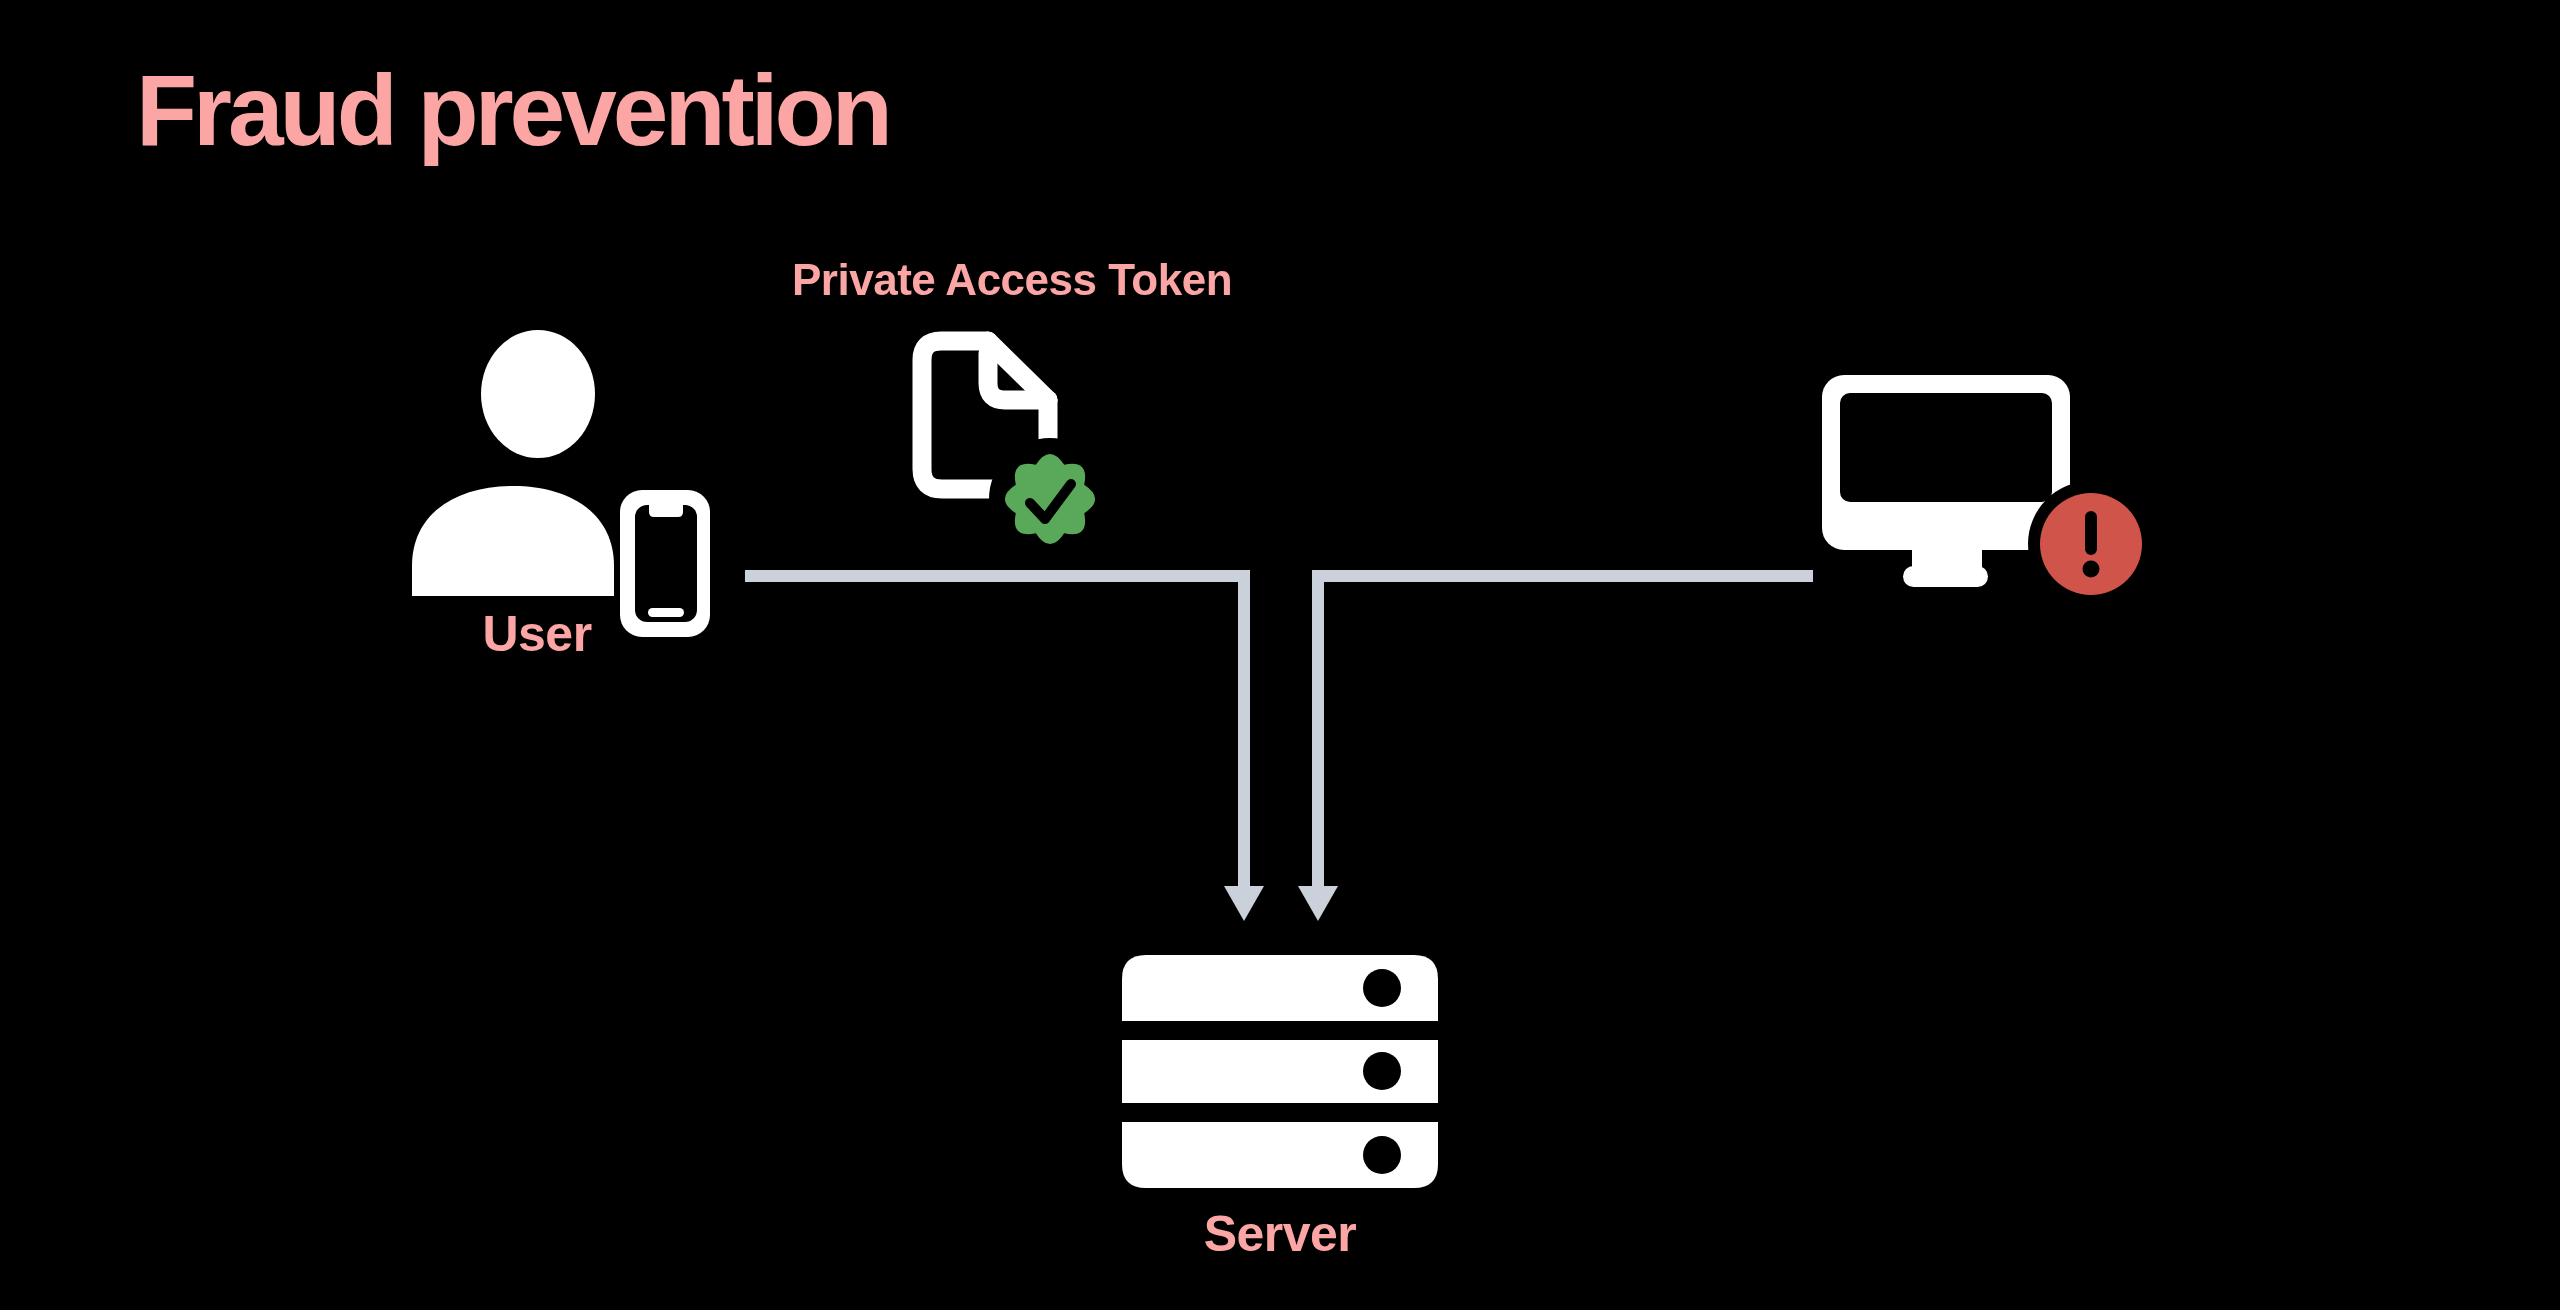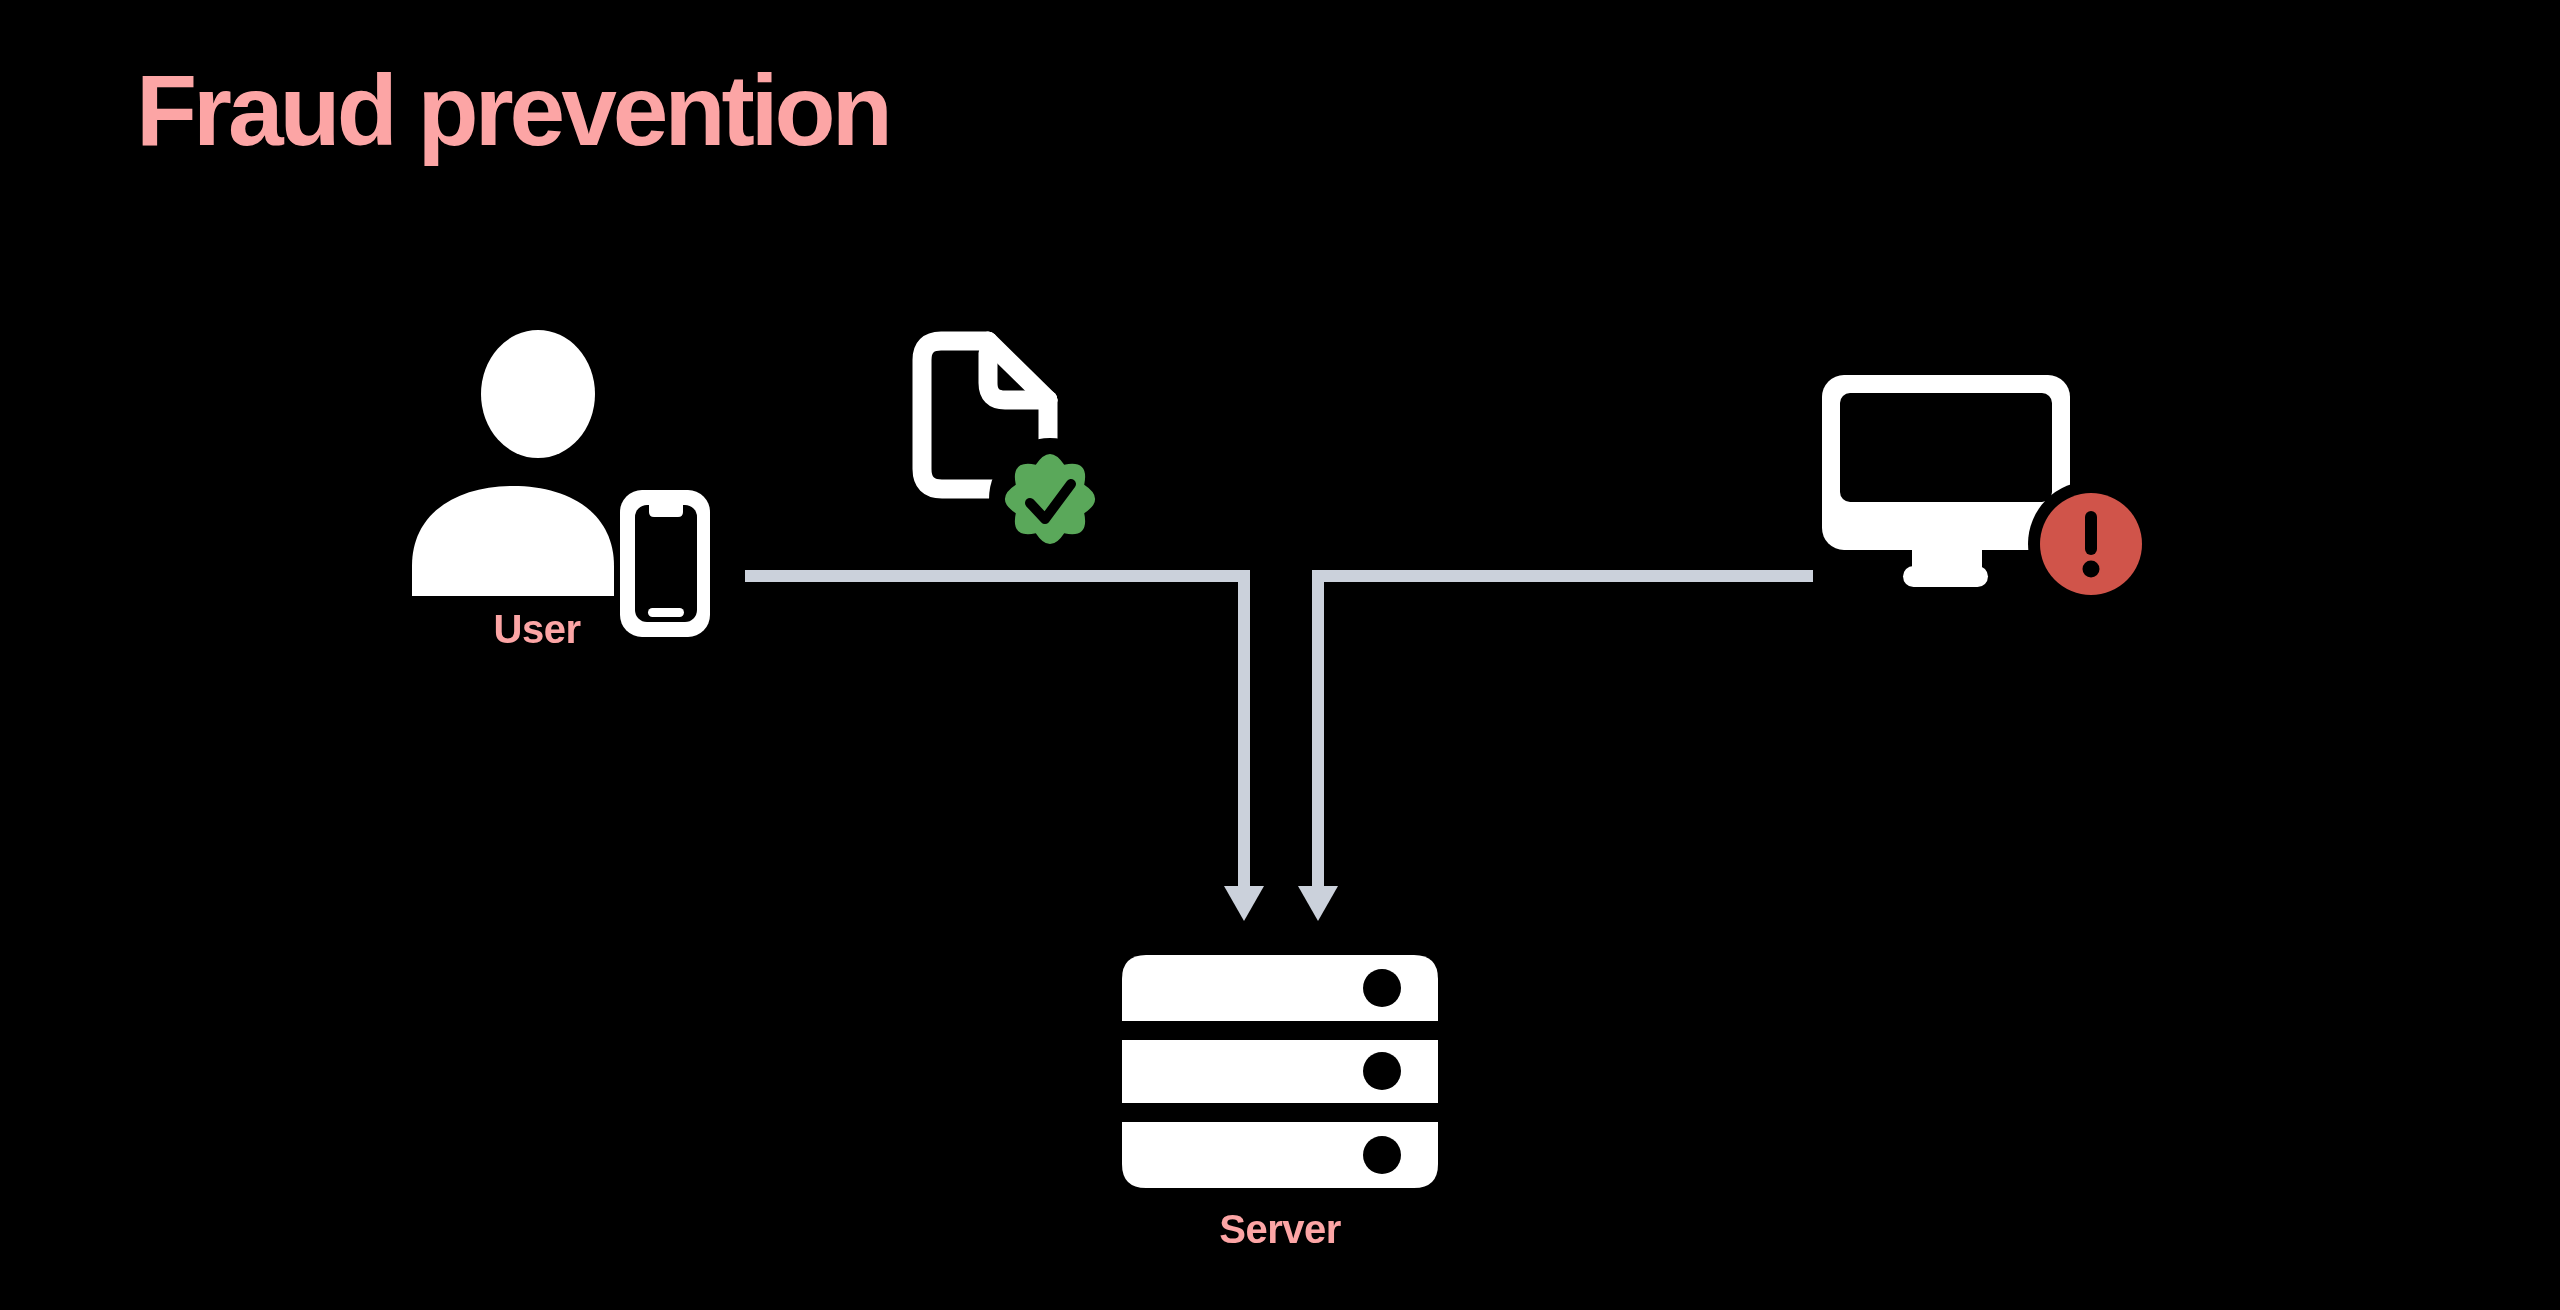--- a/index.html
+++ b/index.html
@@ -5,21 +5,21 @@
   html,body{margin:0;padding:0;background:#000;}
   .canvas{
     position:relative;width:2560px;height:1310px;background:#000;overflow:hidden;
     font-family:"Liberation Sans","DejaVu Sans",sans-serif;
   }
   .stage{position:absolute;left:0;top:0;width:2560px;height:1310px;}
   .label{position:absolute;color:#fca5a5;line-height:1;white-space:nowrap;}
   .title{
     left:136px;top:60px;font-size:100px;font-weight:700;letter-spacing:-4px;
   }
-  .node-label{font-weight:600;font-size:40px;text-align:center;letter-spacing:-0.5px;}
+  .node-label{font-weight:600;font-size:50px;text-align:center;letter-spacing:-0.5px;}
   .token-label{left:792px;top:258px;width:400px;font-size:44px;}
   .user-label{left:437px;top:609px;width:200px;}
   .attacker-label{left:1777px;top:611px;width:400px;}
   .server-label{left:1130px;top:1209px;width:300px;}
 </style>
 </head>
 <body>
 
 <div class="canvas">
 
@@ -78,16 +78,17 @@
       <path d="M1122,1021 L1122,979 Q1122,955 1146,955 L1414,955 Q1438,955 1438,979 L1438,1021 Z"></path>
       <rect x="1122" y="1040" width="316" height="63"></rect>
       <path d="M1122,1122 L1438,1122 L1438,1164 Q1438,1188 1414,1188 L1146,1188 Q1122,1188 1122,1164 Z"></path>
       <circle cx="1382" cy="988" r="19" fill="#000000"></circle>
       <circle cx="1382" cy="1071" r="19" fill="#000000"></circle>
       <circle cx="1382" cy="1155" r="19" fill="#000000"></circle>
     </g>
   </svg>
 
   <div class="label title">Fraud prevention</div>
+  <div class="label node-label token-label">Private Access Token</div>
   <div class="label node-label user-label">User</div>
   <div class="label node-label server-label">Server</div>
 
 </div>
 
 </body></html>

